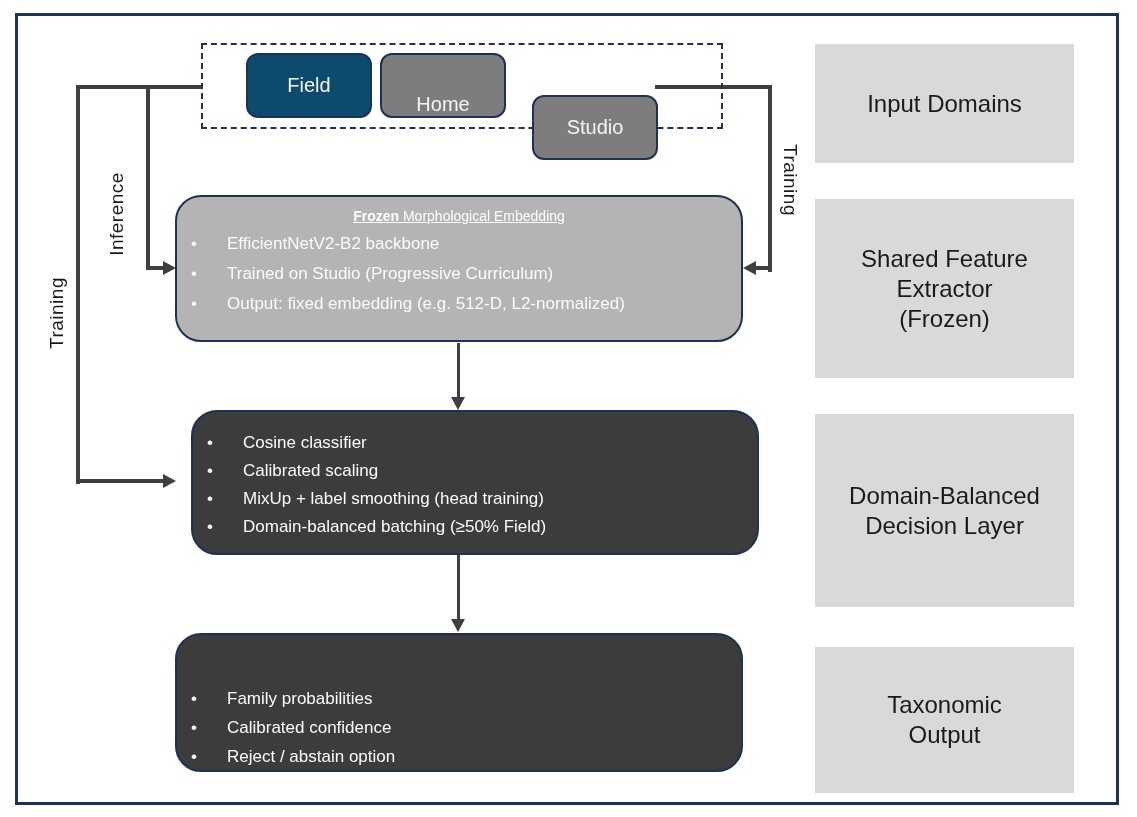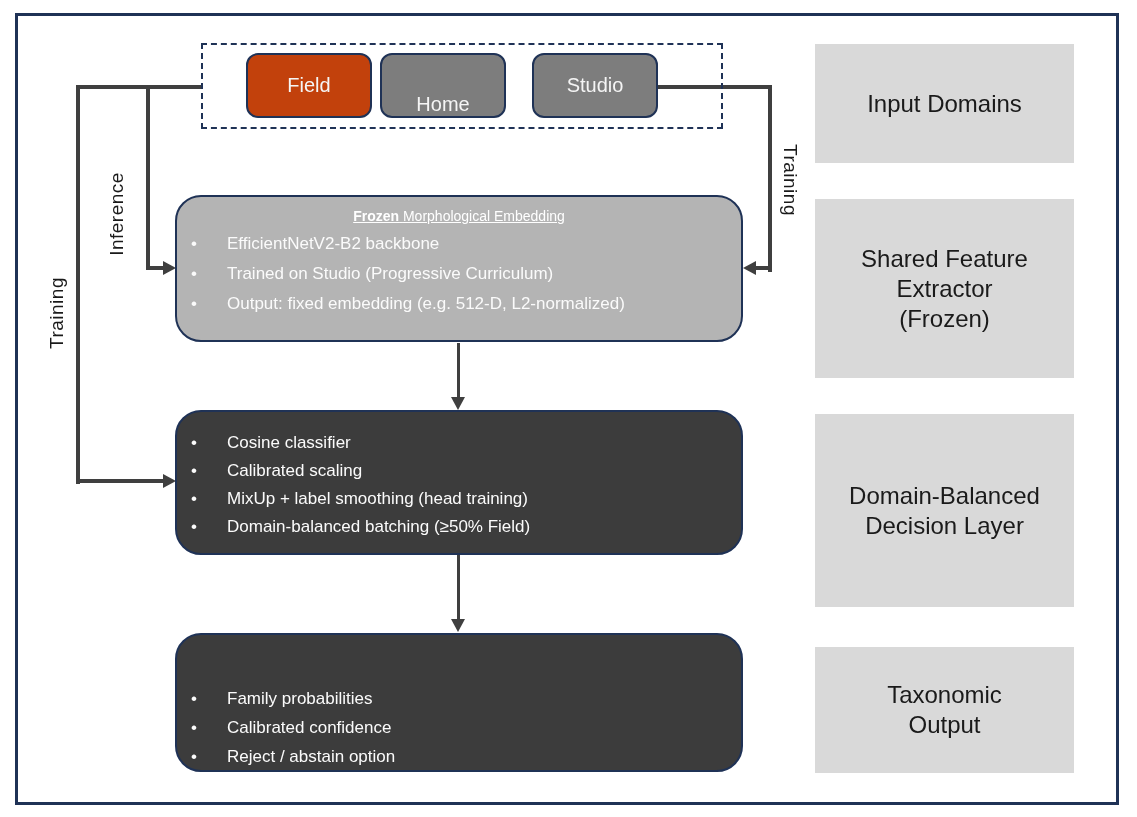--- a/index.html
+++ b/index.html
@@ -63,34 +63,34 @@
   .domain-chip {
     position: absolute;
     top: 53px;
     width: 126px; height: 65px;
     border: 2px solid #1f3256;
     border-radius: 12px;
     display: flex; align-items: center; justify-content: center;
     color: #f5f5f5;
     font-size: 20px;
   }
-  .chip-dark { background: #c2410c; }
+  .chip-dark { background: #0c4a6e; }
   .chip-gray { background: #7d7d7d; }
 
   
   .big-box {
     position: absolute;
     left: 175px;
     width: 568px;
     border: 2px solid #1f3256;
     border-radius: 26px;
     color: #ffffff;
   }
   .embed-box   { top: 195px; height: 147px; background: #b4b4b4; }
-  .decision-box{ top: 410px; height: 145px; background: #3c3c3c; }
+  .decision-box{ top: 410px; height: 145px; background: #3c3c3c; margin-left: 16px; }
   .output-box  { top: 633px; height: 139px; background: #3c3c3c; }
 
   .embed-title {
     text-align: center;
     margin-top: 11px;
     font-size: 14px;
     text-decoration: underline;
     color: #ffffff;
   }
   .embed-title b { font-weight: bold; }
@@ -126,21 +126,21 @@
     justify-content: center;
     color: #1a1a1a;
     font-size: 24px;
     line-height: 30px;
     text-align: center;
     margin-top: 14px;
   }
   .stage-1 { top: 30px;  height: 119px; }
   .stage-2 { top: 185px; height: 179px; }
   .stage-3 { top: 400px; height: 193px; }
-  .stage-4 { top: 633px; height: 126px; }
+  .stage-4 { top: 633px; height: 146px; }
 </style>
 </head>
 <body>
 
 <div class="canvas">
 
   <div class="frame"></div>
 
   <div class="line" style="left:76px; top:85px; width:127px; height:4px;"></div>
   <div class="line" style="left:655px; top:85px; width:117px; height:4px;"></div>
@@ -167,21 +167,21 @@
   <div class="vlabel rot-ccw" style="left:117px; top:214px;">Inference</div>
   <div class="vlabel rot-cw" style="left:790px; top:180px;">Training</div>
 
   <div class="dashed-box"></div>
   <div class="domain-chip chip-dark" style="left:246px;">
     <span>Field</span>
   </div>
   <div class="domain-chip chip-gray" style="left:380px;align-items:flex-end;">
     <span>Home</span>
   </div>
-  <div class="domain-chip chip-gray" style="left:532px;">
+  <div class="domain-chip chip-gray" style="left:532px;margin-top:42px;">
     <span>Studio</span>
   </div>
 
   <div class="big-box embed-box">
     <div class="embed-title"><b>Frozen</b> <span>Morphological Embedding</span></div>
     <ul class="bullets">
       <li>EfficientNetV2-B2 backbone</li>
       <li>Trained on Studio (Progressive Curriculum)</li>
       <li>Output: fixed embedding (e.g. 512-D, L2-normalized)</li>
     </ul>

